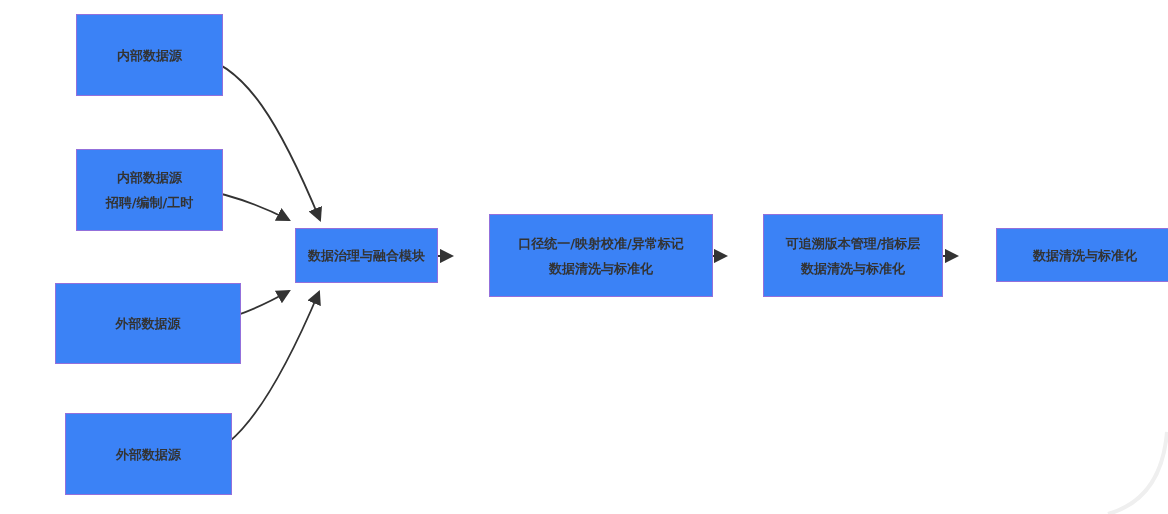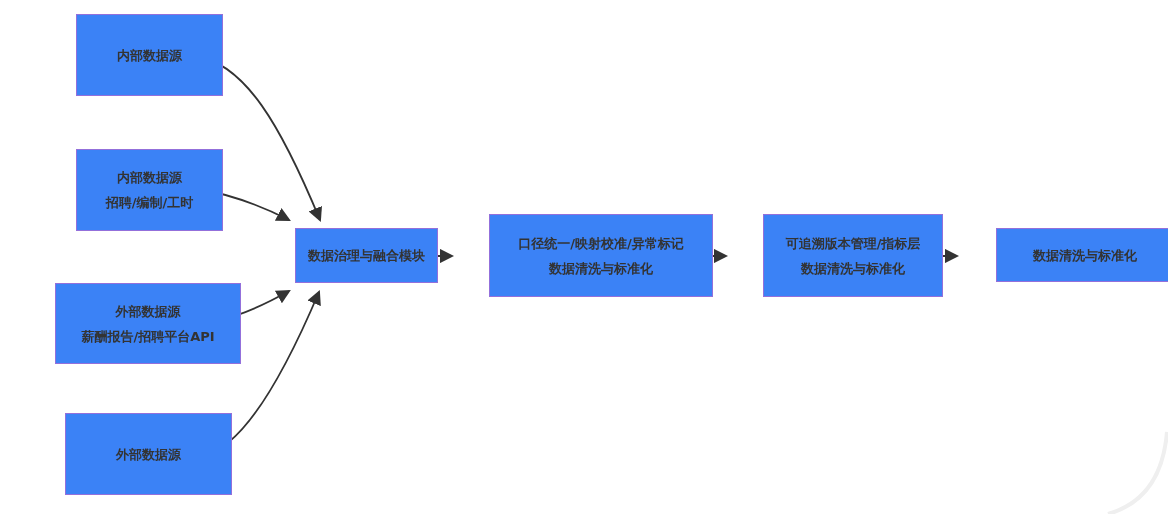--- a/index.html
+++ b/index.html
@@ -73,21 +73,20 @@
     <div class="label-line">内部数据源</div>
   </div>
 
   <div class="node n-internal2">
     <div class="label-line">内部数据源</div>
     <div class="label-line">招聘/编制/工时</div>
   </div>
 
   <div class="node n-external1">
     <div class="label-line">外部数据源</div>
-    <div class="label-line">薪酬报告/招聘平台API</div>
   </div>
 
   <div class="node n-external2">
     <div class="label-line">外部数据源</div>
   </div>
 
   <div class="node rounded n-governance">
     <div class="label-line">数据治理与融合模块</div>
   </div>
 

